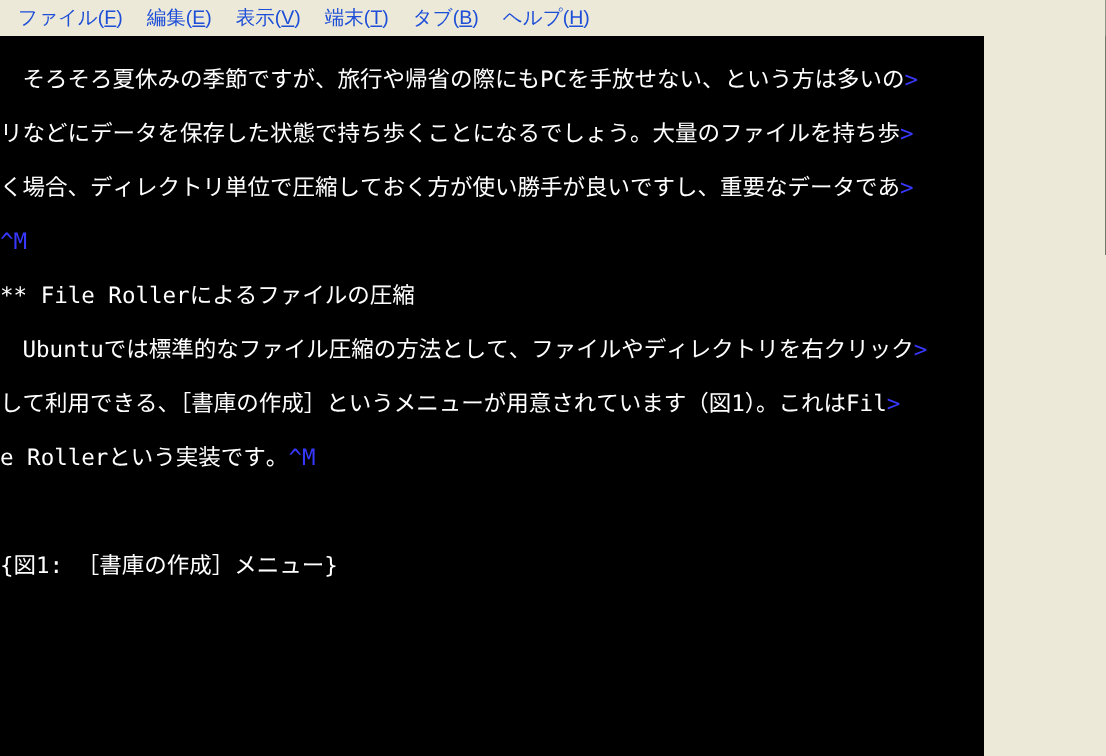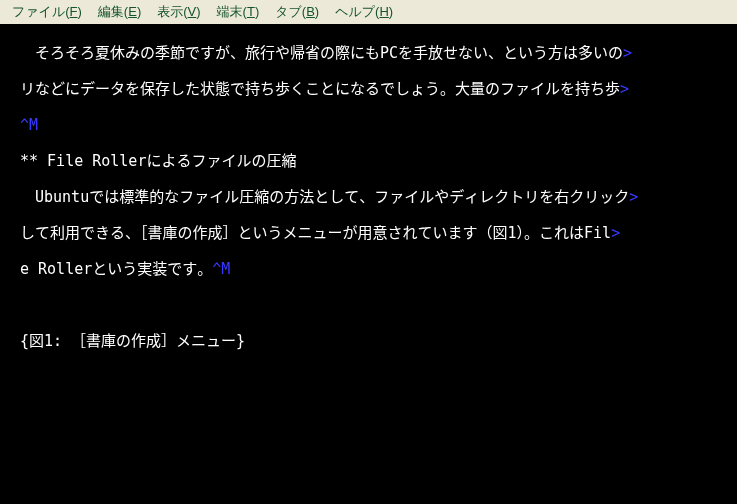--- a/index.html
+++ b/index.html
@@ -14,38 +14,38 @@
       font-family: sans-serif;
       overflow: hidden;
     }
     .menubar {
       height: 24px;
       background: #ece9d8;
       display: flex;
       align-items: center;
       padding: 0 4px;
       font-size: 13px;
-      color: #14532d;
+      color: #1d4ed8;
     }
     .menu-item {
       padding: 2px 8px;
       cursor: pointer;
     }
     .underline {
       text-decoration: underline;
     }
     .terminal {
-      width: 737px;
+      width: 656px;
       height: 480px;
       background: #000;
       color: #fff;
       font-family: "DejaVu Sans Mono", "Noto Sans Mono CJK JP", monospace;
       font-size: 15px;
       line-height: 18px;
-      padding: 2px 20px;
+      padding: 2px 0;
       white-space: pre-wrap;
       word-break: break-all;
       overflow: hidden;
       position: relative;
     }
     .line {
       display: block;
       min-height: 18px;
     }
     .blue {
@@ -63,20 +63,21 @@
   <span class="menu-item"><span>編集(</span><span class="underline">E</span><span>)</span></span>
   <span class="menu-item"><span>表示(</span><span class="underline">V</span><span>)</span></span>
   <span class="menu-item"><span>端末(</span><span class="underline">T</span><span>)</span></span>
   <span class="menu-item"><span>タブ(</span><span class="underline">B</span><span>)</span></span>
   <span class="menu-item"><span>ヘルプ(</span><span class="underline">H</span><span>)</span></span>
 </div>
 
 <div class="terminal">
 <span class="line"><span>　そろそろ夏休みの季節ですが、旅行や帰省の際にもPCを手放せない、という方は多いの</span><span class="wrap-mark">&gt;</span></span>
 <span class="line"><span>リなどにデータを保存した状態で持ち歩くことになるでしょう。大量のファイルを持ち歩</span><span class="wrap-mark">&gt;</span></span>
+<span class="line"><span>く場合、ディレクトリ単位で圧縮しておく方が使い勝手が良いですし、重要なデータであ</span><span class="wrap-mark">&gt;</span></span>
 <span class="line"><span class="blue">^M</span></span>
 <span class="line"><span>** File Rollerによるファイルの圧縮</span></span>
 <span class="line"><span>　Ubuntuでは標準的なファイル圧縮の方法として、ファイルやディレクトリを右クリック</span><span class="wrap-mark">&gt;</span></span>
 <span class="line"><span>して利用できる、［書庫の作成］というメニューが用意されています（図1）。これはFil</span><span class="wrap-mark">&gt;</span></span>
 <span class="line"><span>e Rollerという実装です。</span><span class="blue">^M</span></span>
 <span class="line"> </span>
 <span class="line"><span>{図1: ［書庫の作成］メニュー}</span></span>
 
 
 

